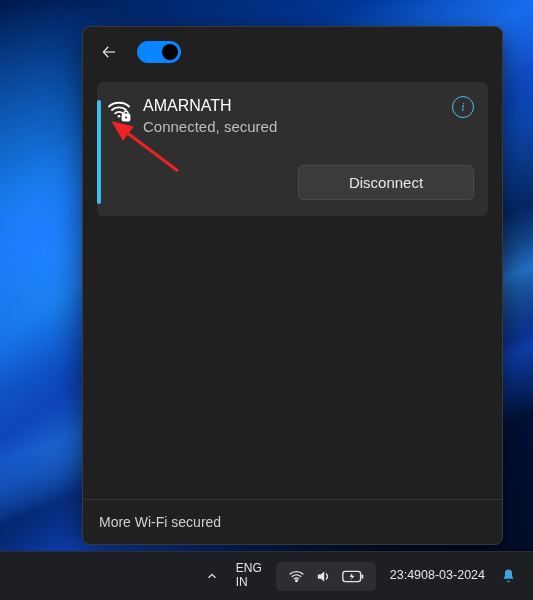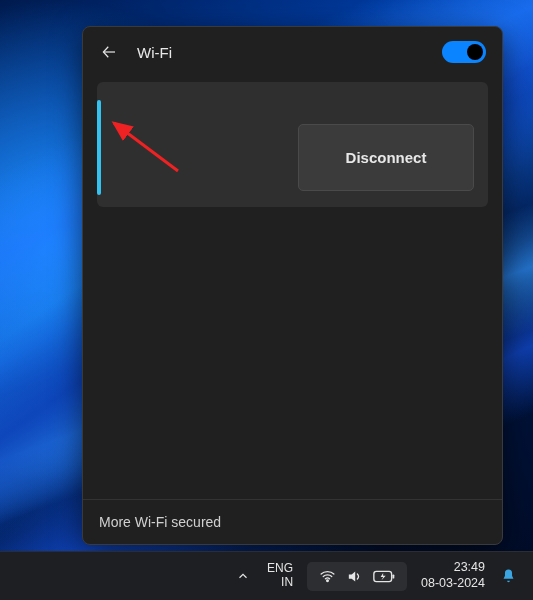--- a/index.html
+++ b/index.html
@@ -87,24 +87,24 @@
     color: #47c0ee; font-size: 12px; cursor: pointer;
     font-family: Georgia, serif; font-style: italic;
     flex-shrink: 0;
   }
   .disc-row { display: flex; justify-content: flex-end; margin-top: 28px; }
   .disc-btn {
     background: #3b3b3b;
     border: 1px solid #4a4a4a;
     color: #e8e8e8;
     font-size: 15px;
-    padding: 24px 0;
+    padding: 8px 0;
     width: 176px;
     border-radius: 5px;
-    cursor: pointer; text-align: center; font-weight: bold;
+    cursor: pointer; text-align: center;
   }
 
   .footer {
     margin-top: auto;
     padding: 14px 16px;
     border-top: 1px solid #333;
     font-size: 14px; color: #d0d0d0;
     cursor: pointer;
   }
 
@@ -123,34 +123,34 @@
     color: #e5e5e5;
     padding: 0 10px 0 0;
   }
   .tspacer { flex: 1; }
   .tray-chevron {
     width: 32px; height: 32px;
     display: flex; align-items: center; justify-content: center;
     cursor: pointer;
   }
   .lang {
-    display: flex; flex-direction: column; align-items: flex-end; justify-content: center;
+    display: flex; flex-direction: column; align-items: flex-start; justify-content: center;
     font-size: 12px; line-height: 1.15;
     padding: 0 8px; cursor: pointer;
   }
   .sys-icons {
     display: flex; align-items: center; gap: 10px;
     background: #2d2e31;
     border-radius: 5px;
     padding: 6px 12px; margin: 0 6px;
     cursor: pointer;
   }
   .sys-icons svg { display: block; }
   .clock {
-    display: flex; flex-direction: column; align-items: flex-end;
+    display: flex; flex-direction: row; align-items: flex-end;
     font-size: 12.5px; line-height: 1.25;
     padding: 0 8px; cursor: pointer;
   }
   .notif {
     width: 30px; height: 30px;
     display: flex; align-items: center; justify-content: center;
     cursor: pointer; color: #3aa5e0;
   }
 </style>
 </head>
@@ -159,26 +159,43 @@
 <div class="wallpaper"></div>
 
 <div class="panel">
   <div class="hdr">
     <div class="back-btn">
       <svg width="18" height="18" viewBox="0 0 24 24" fill="none" stroke="#e8e8e8" stroke-width="1.6">
         <line x1="20" y1="12" x2="5" y2="12"></line>
           <polyline points="11 5 4.5 12 11 19"></polyline>
       </svg>
     </div>
-    <div class="title">Wi-Fi</div>
     <div class="toggle"></div>
   </div>
 
   <div class="network-card">
     <div class="accent"></div>
+    <div class="net-row">
+      <span class="wifi-big">
+        <svg width="24" height="24" viewBox="0 0 24 24" fill="none" stroke="currentColor" stroke-width="1.8" stroke-linecap="round">
+          <path d="M2 8.5 C7 3.5 17 3.5 22 8.5"></path>
+          <path d="M5 12 C8.5 8.5 15.5 8.5 19 12"></path>
+          <path d="M8.2 15.3 C10.2 13.5 13.8 13.5 15.8 15.3"></path>
+          <circle cx="12" cy="18.3" r="1.3" fill="currentColor" stroke="none"></circle>
+          <rect x="15.5" y="16.5" width="7" height="6" rx="1" fill="#fff" stroke="#fff"></rect>
+          <path d="M17 16.5 v-1.3 a2 2 0 0 1 4 0 v1.3" stroke="#fff" fill="none" stroke-width="1.4"></path>
+          <circle cx="19" cy="19.5" r="1" fill="#202020" stroke="none"></circle>
+        </svg>
+      </span>
+      <div class="net-texts">
+        <div class="net-name">AMARNATH</div>
+        <div class="net-status">Connected, secured</div>
+      </div>
+      <div class="info-btn">i</div>
+    </div>
     <div class="disc-row">
       <div class="disc-btn">Disconnect</div>
     </div>
   </div>
 
   <div class="footer">More Wi-Fi secured</div>
 </div>
 
 <svg class="arrow" style="left:105px; top:116px;" width="85" height="65" viewBox="0 0 85 65">
   <defs>

